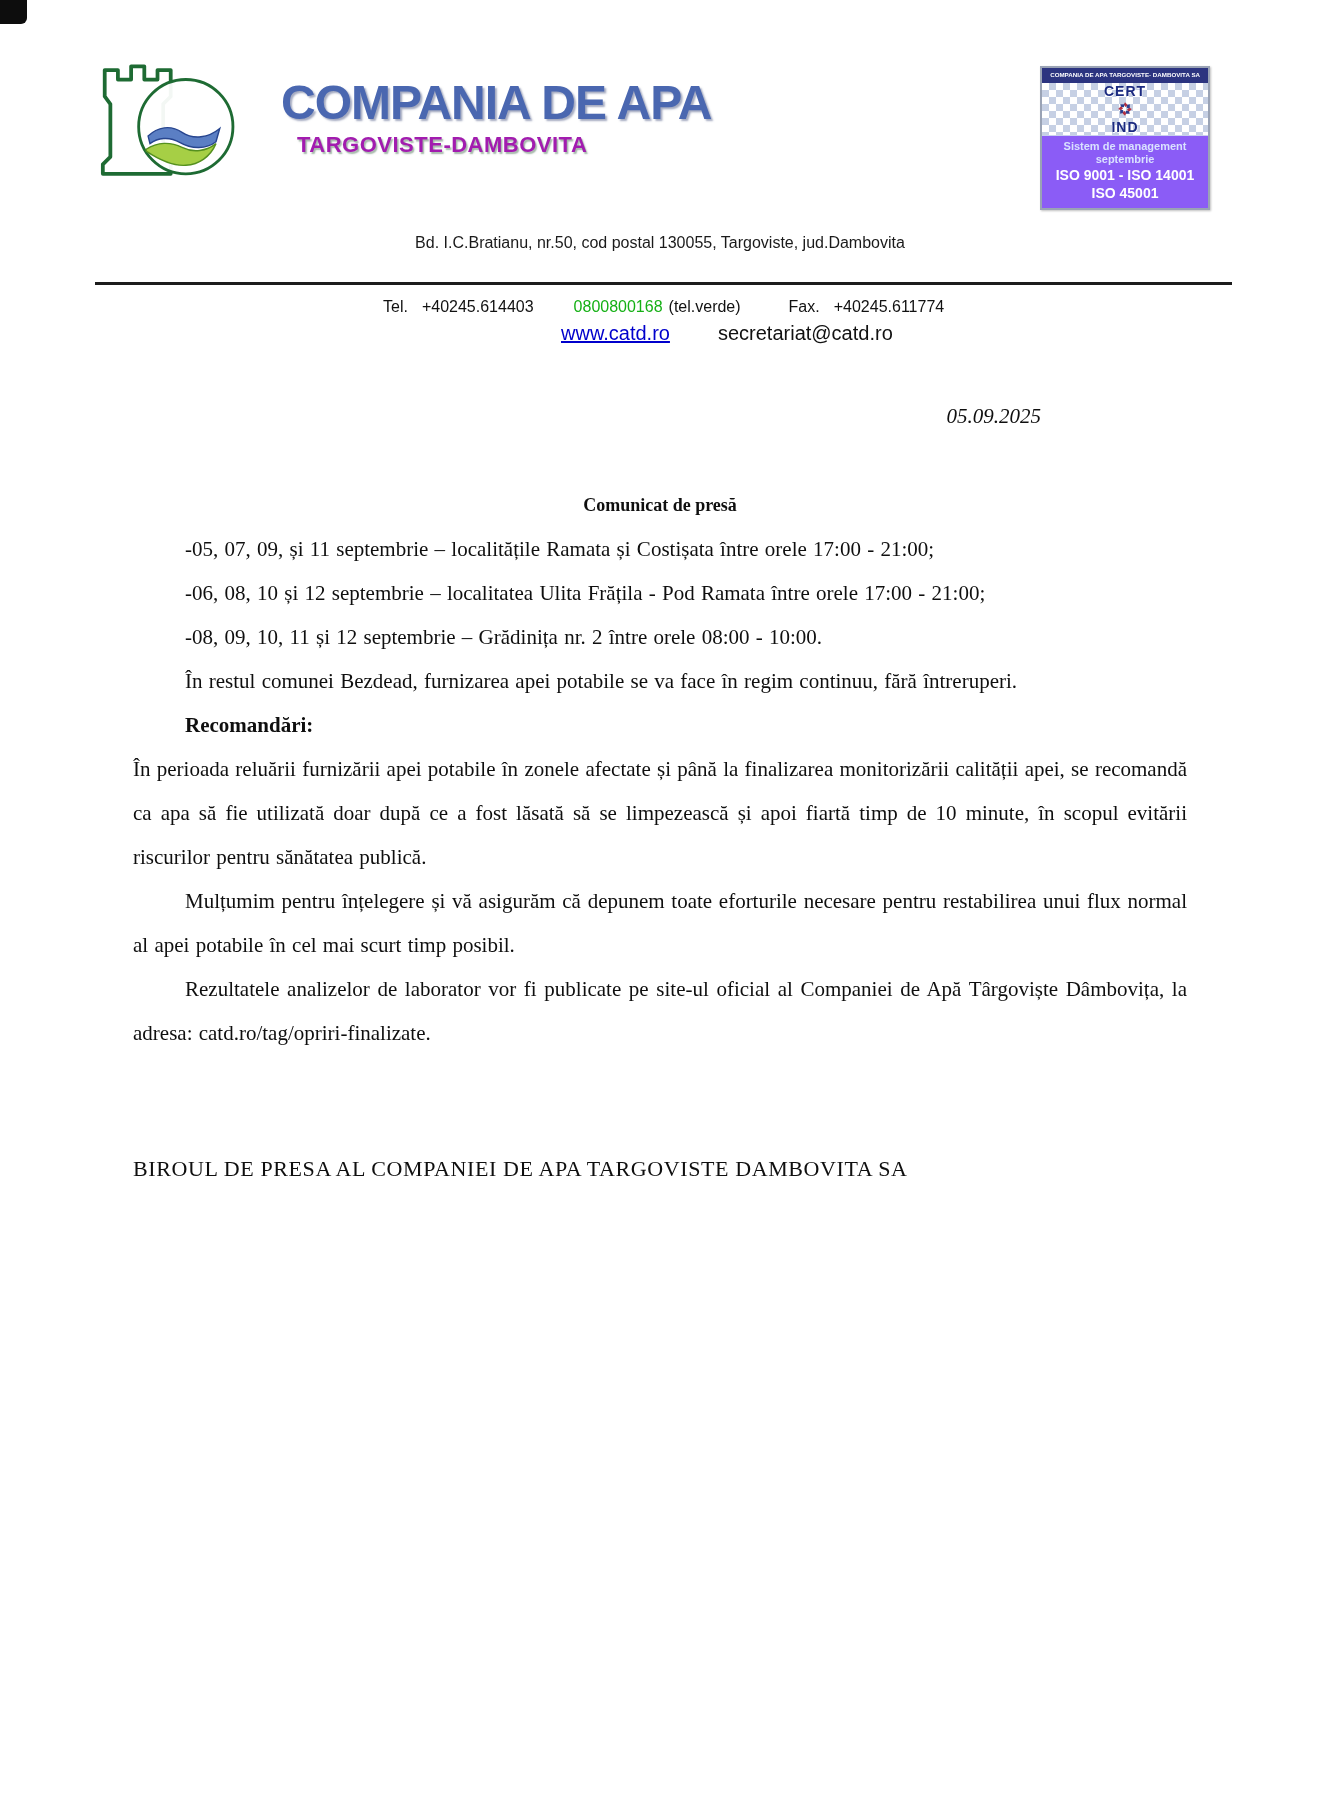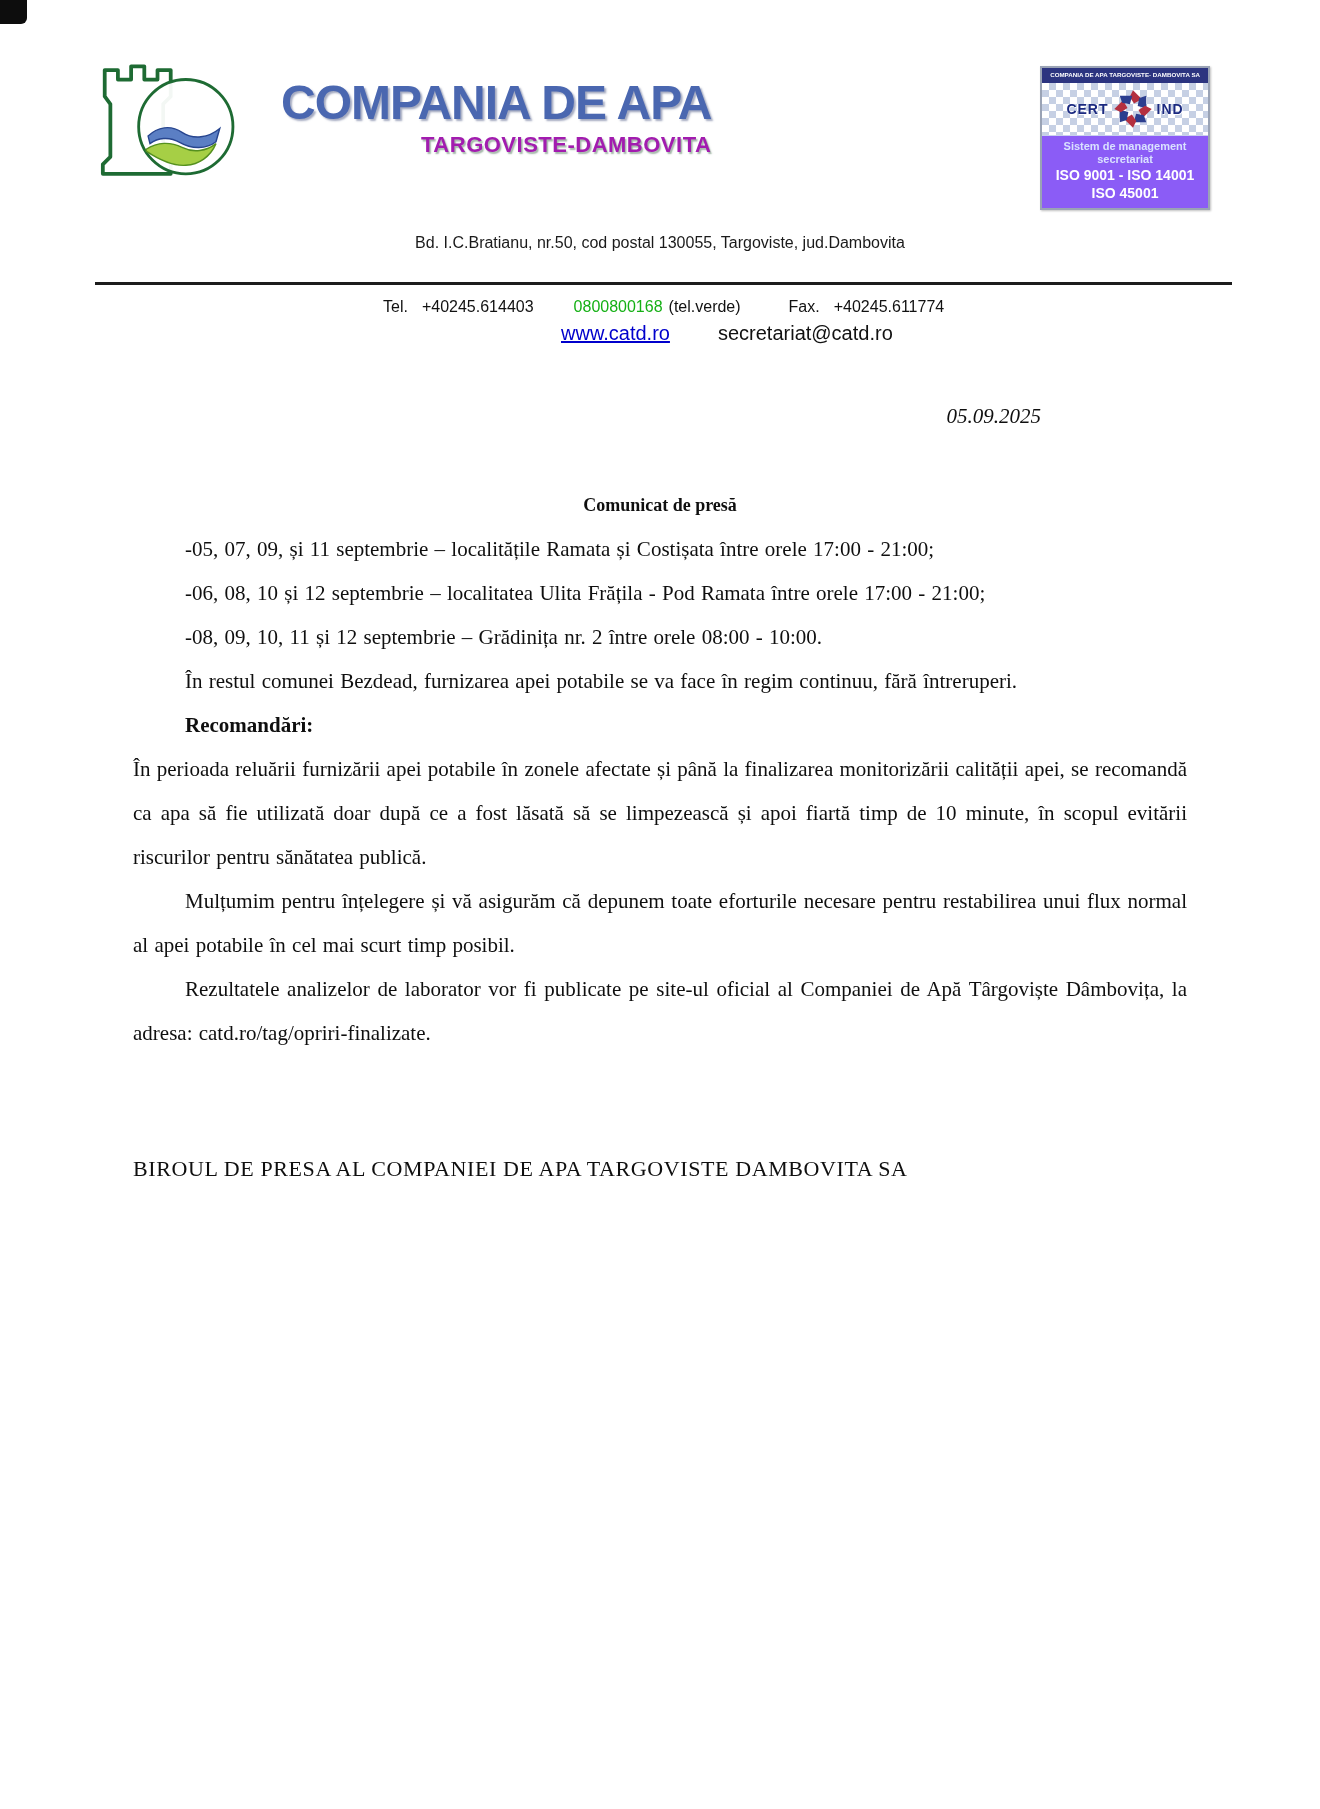--- a/index.html
+++ b/index.html
@@ -21,21 +21,21 @@
     background: #0d0d0d;
     border-bottom-right-radius: 6px;
   }
 
   
   .logo-block {
     position: absolute; left: 95px; top: 55px;
     display: flex; align-items: flex-start;
   }
   .castle-svg { width: 142px; height: 132px; display: block; }
-  .logo-text { margin-left: 44px; margin-top: 22px; font-family: "Liberation Sans", sans-serif; text-align: right; }
+  .logo-text { margin-left: 44px; margin-top: 22px; font-family: "Liberation Sans", sans-serif; }
   .logo-title {
     font-size: 48px; font-weight: bold; letter-spacing: -1px;
     color: #4a67b0;
     text-shadow: 2px 2px 2px rgba(90,100,140,0.55);
     white-space: nowrap; line-height: 52px;
   }
   .logo-subtitle {
     margin-left: 16px; margin-top: 1px;
     font-size: 22px; font-weight: bold; letter-spacing: 0.5px;
     color: #a21caf;
@@ -53,21 +53,21 @@
   }
   .badge-top { background: #2c3480; height: 15px; overflow: hidden; }
   .badge-top-inner {
     width: 268px; transform: scale(0.62); transform-origin: 0 0;
     color: #ffffff; font-size: 10px; font-weight: bold;
     line-height: 24px; text-align: center; white-space: nowrap;
   }
   .badge-mid {
     height: 52px;
     background: repeating-conic-gradient(#c6d0e4 0% 25%, #ffffff 0% 50%) 0 0 / 14px 14px;
-    display: flex; align-items: center; justify-content: center; gap: 2px;
+    display: flex; align-items: center; justify-content: space-between; gap: 2px; flex-direction: column;
   }
   .badge-word { font-size: 14px; font-weight: bold; color: #1b2a80; letter-spacing: 1px;
     text-shadow: 0.5px 0.5px 0 #ffffff; }
   .pinwheel-svg { width: 44px; height: 44px; }
   .badge-bottom {
     background: #8b5cf6; color: #e8edff; text-align: center;
     padding: 4px 2px 6px 2px; border-top: 1px solid #c8d0ee;
   }
   .badge-b1, .badge-b2 { font-size: 11px; font-weight: bold; line-height: 13px; color: #d9e1ff; }
   .badge-b3, .badge-b4 { font-size: 14px; font-weight: bold; line-height: 17px; color: #ffffff; margin-top: 1px; }
@@ -155,21 +155,21 @@
         <path d="M20,3 L28,11 L21,15 L17,9 Z" fill="#2c3e8f" transform="rotate(135 20 20)"></path>
         <path d="M20,3 L28,11 L21,15 L17,9 Z" fill="#b43040" transform="rotate(180 20 20)"></path>
         <path d="M20,3 L28,11 L21,15 L17,9 Z" fill="#2c3e8f" transform="rotate(225 20 20)"></path>
         <path d="M20,3 L28,11 L21,15 L17,9 Z" fill="#b43040" transform="rotate(270 20 20)"></path>
         <path d="M20,3 L28,11 L21,15 L17,9 Z" fill="#2c3e8f" transform="rotate(315 20 20)"></path>
       </svg>
       <span class="badge-word">IND</span>
     </div>
     <div class="badge-bottom">
       <div class="badge-b1">Sistem de management</div>
-      <div class="badge-b2">secretariat</div>
+      <div class="badge-b2">septembrie</div>
       <div class="badge-b3">ISO 9001 - ISO 14001</div>
       <div class="badge-b4">ISO 45001</div>
     </div>
   </div>
 
   <div class="address-line">Bd. I.C.Bratianu, nr.50, cod postal 130055, Targoviste, jud.Dambovita</div>
 
   <div class="divider"></div>
 
   <div class="contact-line">

